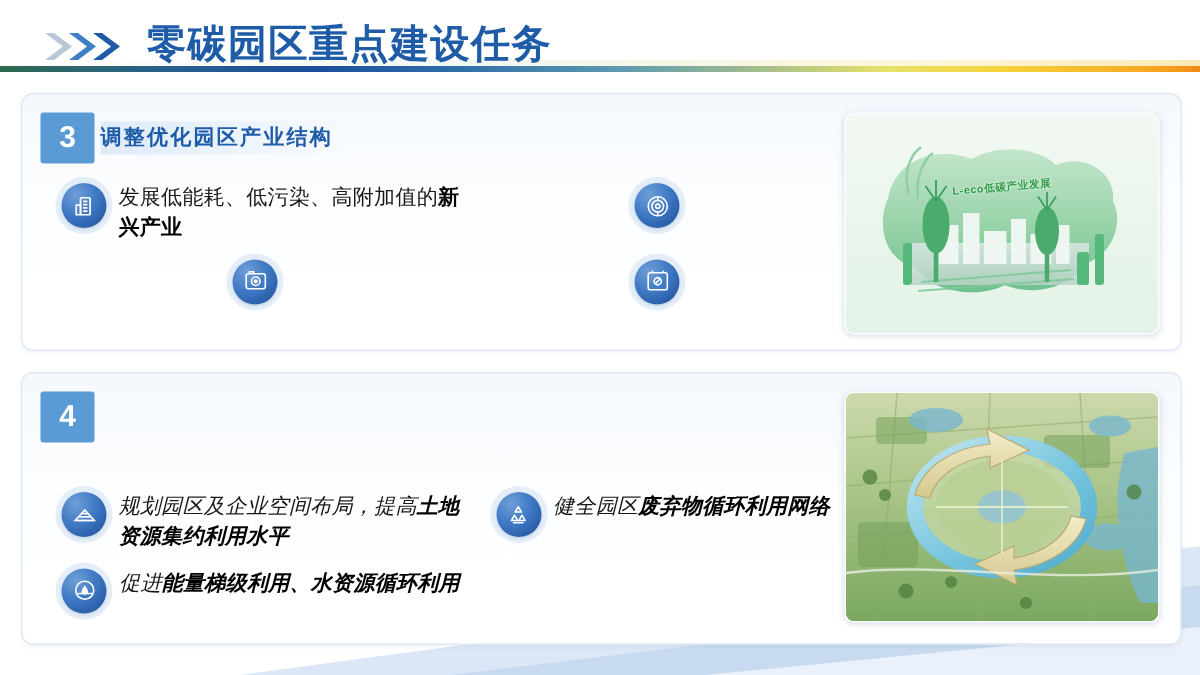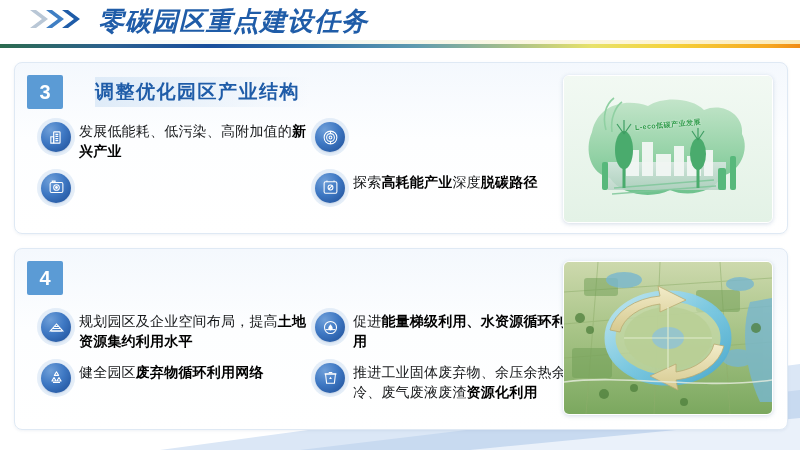--- a/index.html
+++ b/index.html
@@ -13,21 +13,21 @@
     position: relative;
   }
 
   
   .wave-wrap{position:absolute;left:0;bottom:0;width:800px;height:120px;overflow:hidden;z-index:0;}
   .wave-wrap svg{display:block;}
 
   
   .title-row{
     position:absolute; left:0; top:8px; width:648px; height:34px;
-    display:flex; align-items:flex-start; z-index:5;font-style:italic;
+    display:flex; align-items:flex-end; z-index:5;
   }
   .chev{
     display:flex; align-items:center; margin-left:28px; margin-right:14px;
   }
   .chev svg{display:block;}
   .slide-title{
     font-size:26px; font-weight:bold; color:#1f5ca8;
     letter-spacing:1px; line-height:1;
     white-space:nowrap;
   }
@@ -57,37 +57,37 @@
     position:absolute; left:12px; top:12px;
     display:flex; align-items:center;
   }
   .num-badge{
     width:36px; height:34px; background:#5b9bd5;
     color:#ffffff; font-size:20px; font-weight:bold;
     display:flex; align-items:center; justify-content:center;
     border-radius:2px;
   }
   .head-text{
-    margin-left:32px;
-    font-size:19px; font-weight:bold; color:#1f5ca8;
+    margin-left:4px;
+    font-size:14px; font-weight:bold; color:#1f5ca8;
     letter-spacing:1.5px;
     padding:2px 10px 2px 0;
     background:linear-gradient(to right, rgba(214,230,246,.75), rgba(214,230,246,0));
     white-space:nowrap;
   }
 
   
   .bullets{
     position:absolute; left:26px; top:58px; width:520px;
     display:grid; grid-template-columns:266px 254px;
     grid-auto-rows:min-content;
     column-gap:8px; row-gap:10px;
   }
-  #card-4 .bullets{ top:62px; }
-  .bullet{ display:flex; align-items:flex-start; }
+  #card-4 .bullets{ top:78px;font-style:italic; }
+  .bullet{ display:flex; align-items:flex-start;justify-content:center; }
   .b-icon{
     flex:0 0 auto; width:30px; height:30px; margin-right:8px; margin-top:1px;
     border-radius:50%;
     background:radial-gradient(circle at 32% 26%, #6f9fd8 0%, #3f79c4 45%, #2a5ea8 78%, #20508f 100%);
     box-shadow:0 0 0 4px rgba(208,224,242,.55), 0 1px 2px rgba(40,80,140,.35);
     display:flex; align-items:center; justify-content:center;
   }
   .b-icon svg{display:block;}
   .b-text{
     font-size:14px; color:#16181a; line-height:1.45;
@@ -180,23 +180,20 @@
     </div>
 
     <div class="bullet">
       <span class="b-icon">
         <svg width="17" height="17" viewBox="0 0 24 24" fill="none" stroke="#ffffff" stroke-width="1.5">
           <rect x="3" y="4" width="18" height="16" rx="2"></rect>
           <path d="M7 4V2M17 4V2"></path>
           <circle cx="12" cy="12" r="3.4"></circle>
           <path d="M9.5 14.5 L14.5 9.5"></path>
         </svg>
-      </span>
-      <span class="b-text">
-        <span>探索</span><b>高耗能产业</b><span>深度</span><b>脱碳路径</b>
       </span>
     </div>
 
   </div>
 
   <div class="figure" id="fig-3">
     <svg viewBox="0 0 208 146" preserveAspectRatio="none">
       <defs>
         <linearGradient id="g3bg" x1="0" y1="0" x2="0" y2="1">
           <stop offset="0%" stop-color="#f2f9f3"></stop>
@@ -269,58 +266,45 @@
           <path d="M6.5 13.5h11M9 10.5h6M4.5 17h15"></path>
         </svg>
       </span>
       <span class="b-text">
         <span>规划园区及企业空间布局，提高</span><b>土地资源集约利用水平</b><span></span>
       </span>
     </div>
 
     <div class="bullet">
       <span class="b-icon">
-        <svg width="17" height="17" viewBox="0 0 24 24" fill="none" stroke="#ffffff" stroke-width="1.5">
-          <circle cx="12" cy="12" r="8.5"></circle>
-          <path d="M12 7.5 C9.5 10.5 9 12 9 13.2 A3 3 0 0 0 15 13.2 C15 12 14.5 10.5 12 7.5 Z" fill="#ffffff" stroke="none"></path>
-          <path d="M5 15 h14"></path>
-        </svg>
-      </span>
-      <span class="b-text">
-        <span>促进</span><b>能量梯级利用、水资源循环利用</b><span></span>
-      </span>
-    </div>
-
-    <div class="bullet">
-      <span class="b-icon">
         <svg width="17" height="17" viewBox="0 0 24 24" fill="none" stroke="#ffffff" stroke-width="1.5" stroke-linejoin="round">
           <path d="M12 4 L15 9 H9 Z"></path>
           <path d="M5.5 17 L8.5 12 L11.5 17 Z"></path>
           <path d="M12.5 17 L15.5 12 L18.5 17 Z"></path>
           <path d="M7 19 h10"></path>
         </svg>
       </span>
       <span class="b-text">
         <span>健全园区</span><b>废弃物循环利用网络</b><span></span>
       </span>
     </div>
 
     <div class="bullet">
       <span class="b-icon">
         <svg width="17" height="17" viewBox="0 0 24 24" fill="none" stroke="#ffffff" stroke-width="1.5">
-          <path d="M5 7 h14 l-1.5 13 h-11 Z"></path>
-          <path d="M3.5 7 h17"></path>
-          <path d="M9.5 5 h5"></path>
-          <path d="M12 11 l2 3 h-4 Z" fill="#ffffff" stroke="none"></path>
+          <circle cx="12" cy="12" r="8.5"></circle>
+          <path d="M12 7.5 C9.5 10.5 9 12 9 13.2 A3 3 0 0 0 15 13.2 C15 12 14.5 10.5 12 7.5 Z" fill="#ffffff" stroke="none"></path>
+          <path d="M5 15 h14"></path>
         </svg>
       </span>
       <span class="b-text">
-        <span>推进工业固体废弃物、余压余热余冷、废气废液废渣</span><b>资源化利用</b><span></span>
-      </span>
-    </div>
+        <span>促进</span><b>能量梯级利用、水资源循环利用</b><span></span>
+      </span>
+    </div>
+
 
   </div>
 
   <div class="figure" id="fig-4">
     <svg viewBox="0 0 208 152" preserveAspectRatio="none">
       <defs>
         <linearGradient id="g4land" x1="0" y1="0" x2="0" y2="1">
           <stop offset="0%" stop-color="#cdd9ad"></stop>
             <stop offset="45%" stop-color="#a8c487"></stop>
             <stop offset="100%" stop-color="#7ba85f"></stop>

